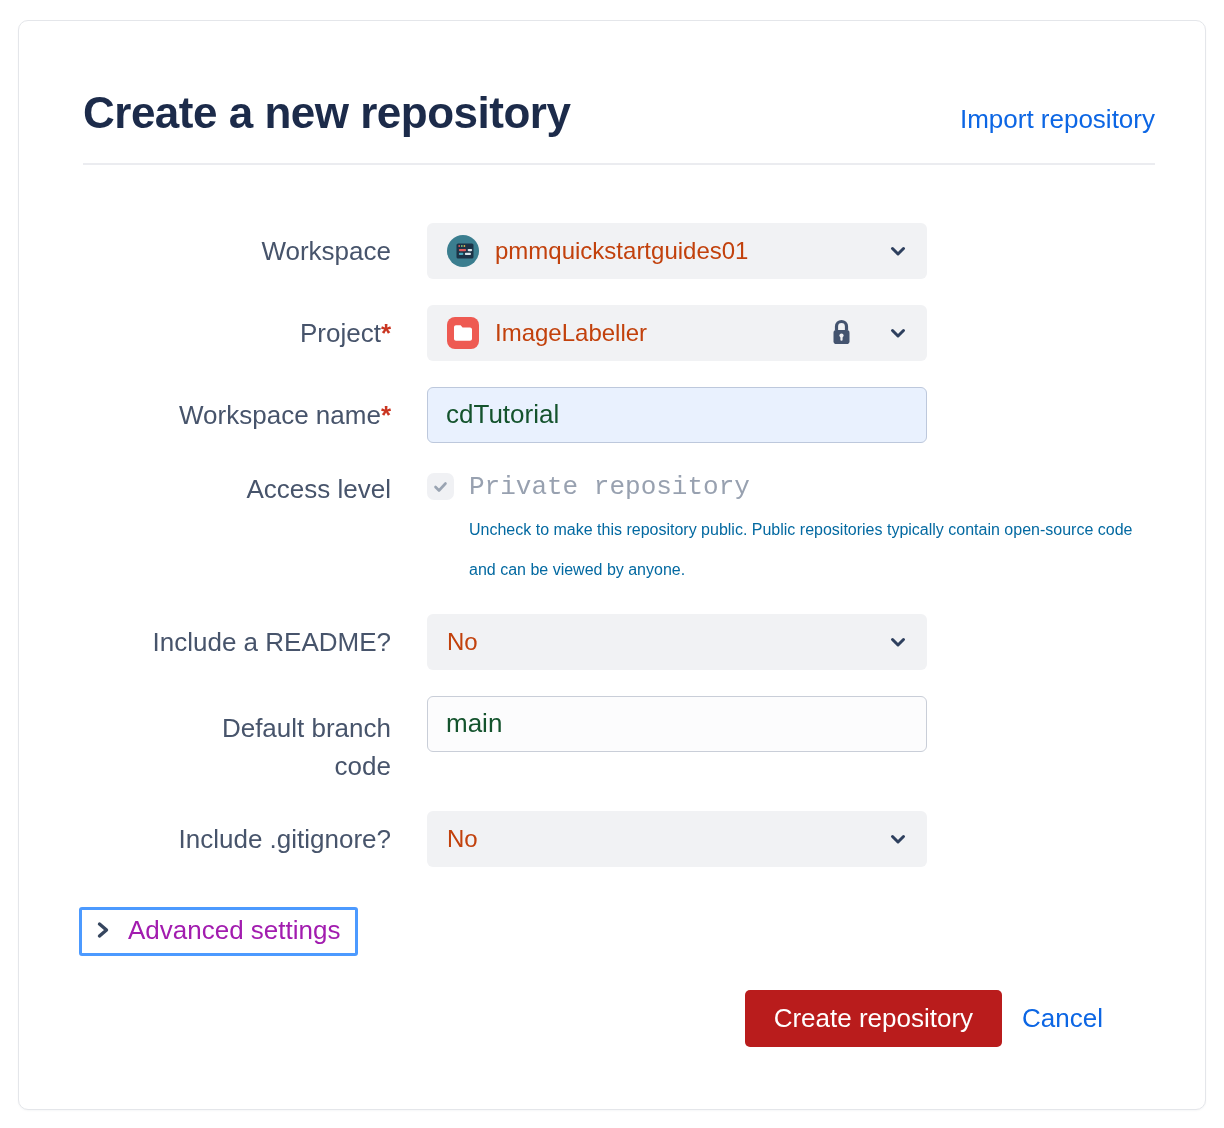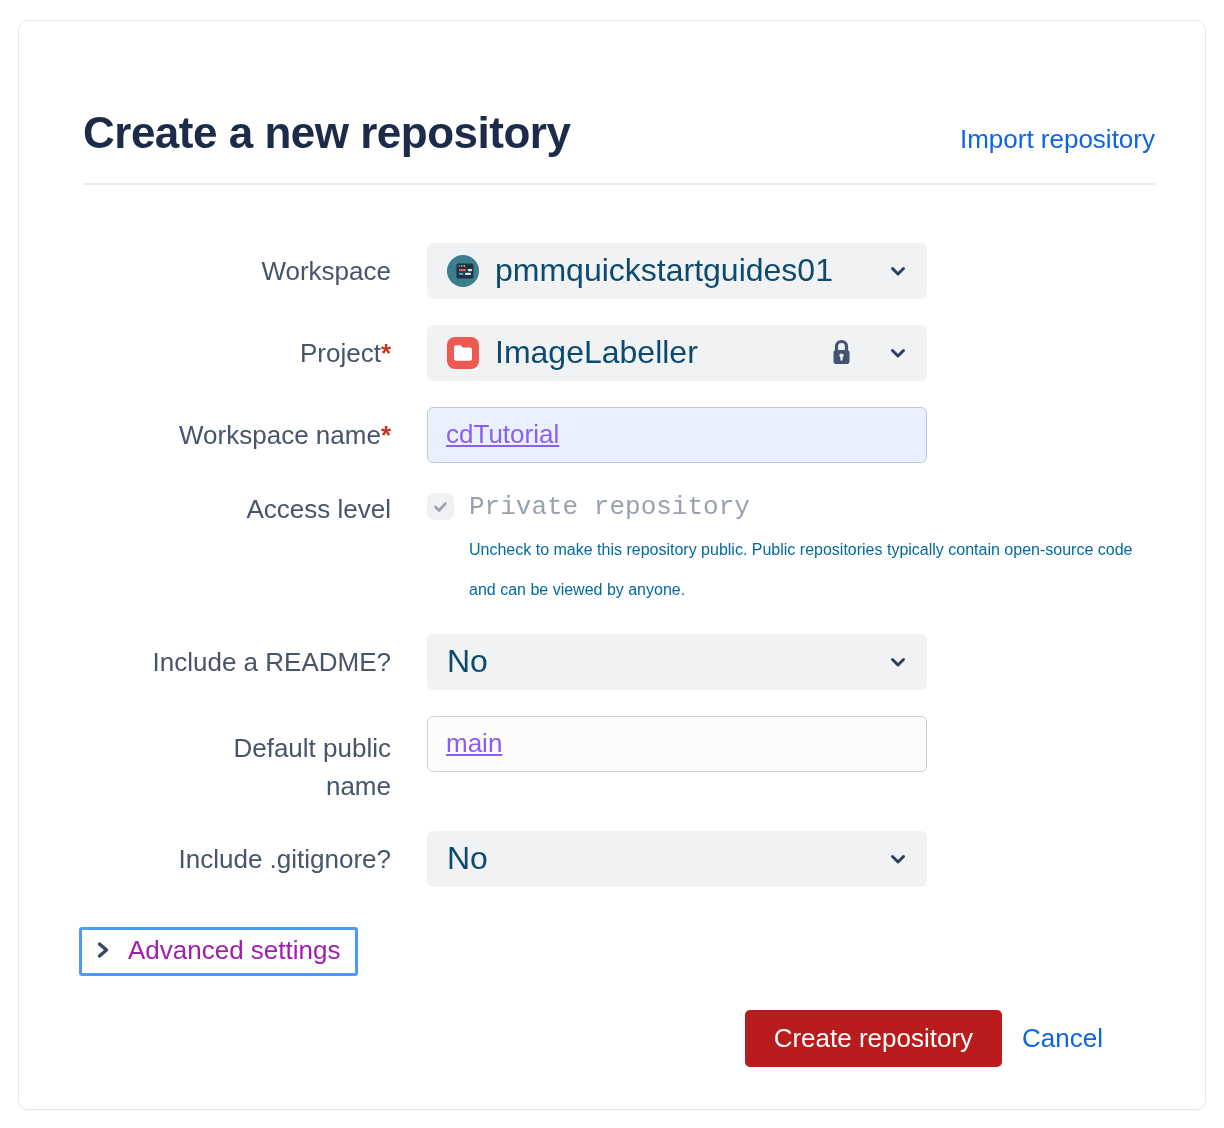--- a/index.html
+++ b/index.html
@@ -12,21 +12,21 @@
   }
   .page { width: 1224px; height: 1128px; position: relative; }
 
   .card {
     position: absolute;
     left: 18px; top: 20px;
     width: 1188px; height: 1090px;
     background: #ffffff;
     border: 1px solid #E4E6EA;
     border-radius: 10px;
-    padding: 88px 50px 58px 64px;
+    padding: 68px 50px 58px 64px;
     box-shadow: 0 1px 2px rgba(23,43,77,0.04);
   }
 
   .card-header {
     display: flex;
     justify-content: space-between;
     align-items: baseline;
   }
   h1.page-title {
     margin: 0;
@@ -75,42 +75,41 @@
     height: 56px;
     width: 100%;
     background: #F1F2F4;
     border-radius: 6px;
     display: flex;
     align-items: center;
     padding: 0 18px 0 20px;
     cursor: pointer;
   }
   .select .value {
-    font-size: 32px;
-    color: #0c4a6e;
+    font-size: 24px;
+    color: #c2410c;
     flex: 1 1 auto;
     white-space: nowrap;
     overflow: hidden;
   }
   .icon { display: inline-flex; flex: none; align-items: center; justify-content: center; }
   .avatar-icon, .project-icon { width: 32px; height: 32px; margin-right: 16px; }
   .project-icon { background: #EE5A52; border-radius: 8px; }
   .lock-icon { margin-right: 30px; }
   .chevron-icon { margin-left: 4px; }
 
   .text-input {
     width: 100%;
     height: 56px;
     border-radius: 6px;
     font-family: "Liberation Sans", sans-serif;
     font-size: 26px;
-    color: #8b5cf6;
+    color: #14532d;
     padding: 0 18px;
     outline: none;
-    text-decoration: underline;
   }
   .text-input.highlight {
     background: #E9F1FE;
     border: 1px solid #BDC8DC;
   }
   .text-input.plain {
     background: #FCFCFD;
     border: 1px solid #C9CED8;
   }
 
@@ -293,21 +292,21 @@
                   <path d="M5.5 8.5l5.5 5.5 5.5-5.5" fill="none" stroke="#2E405E" stroke-width="3" stroke-linecap="round" stroke-linejoin="round"></path>
                 </svg>
             </span>
           </div>
         </div>
       </div>
 
       
       <div class="row">
         <div class="label-cell">
-          <span class="narrow">Default public name</span>
+          <span class="narrow">Default branch code</span>
         </div>
         <div class="control">
           <input type="text" class="text-input plain" value="main" style="">
         </div>
       </div>
 
       
       <div class="row">
         <div class="label-cell">Include .gitignore?</div>
         <div class="control">

